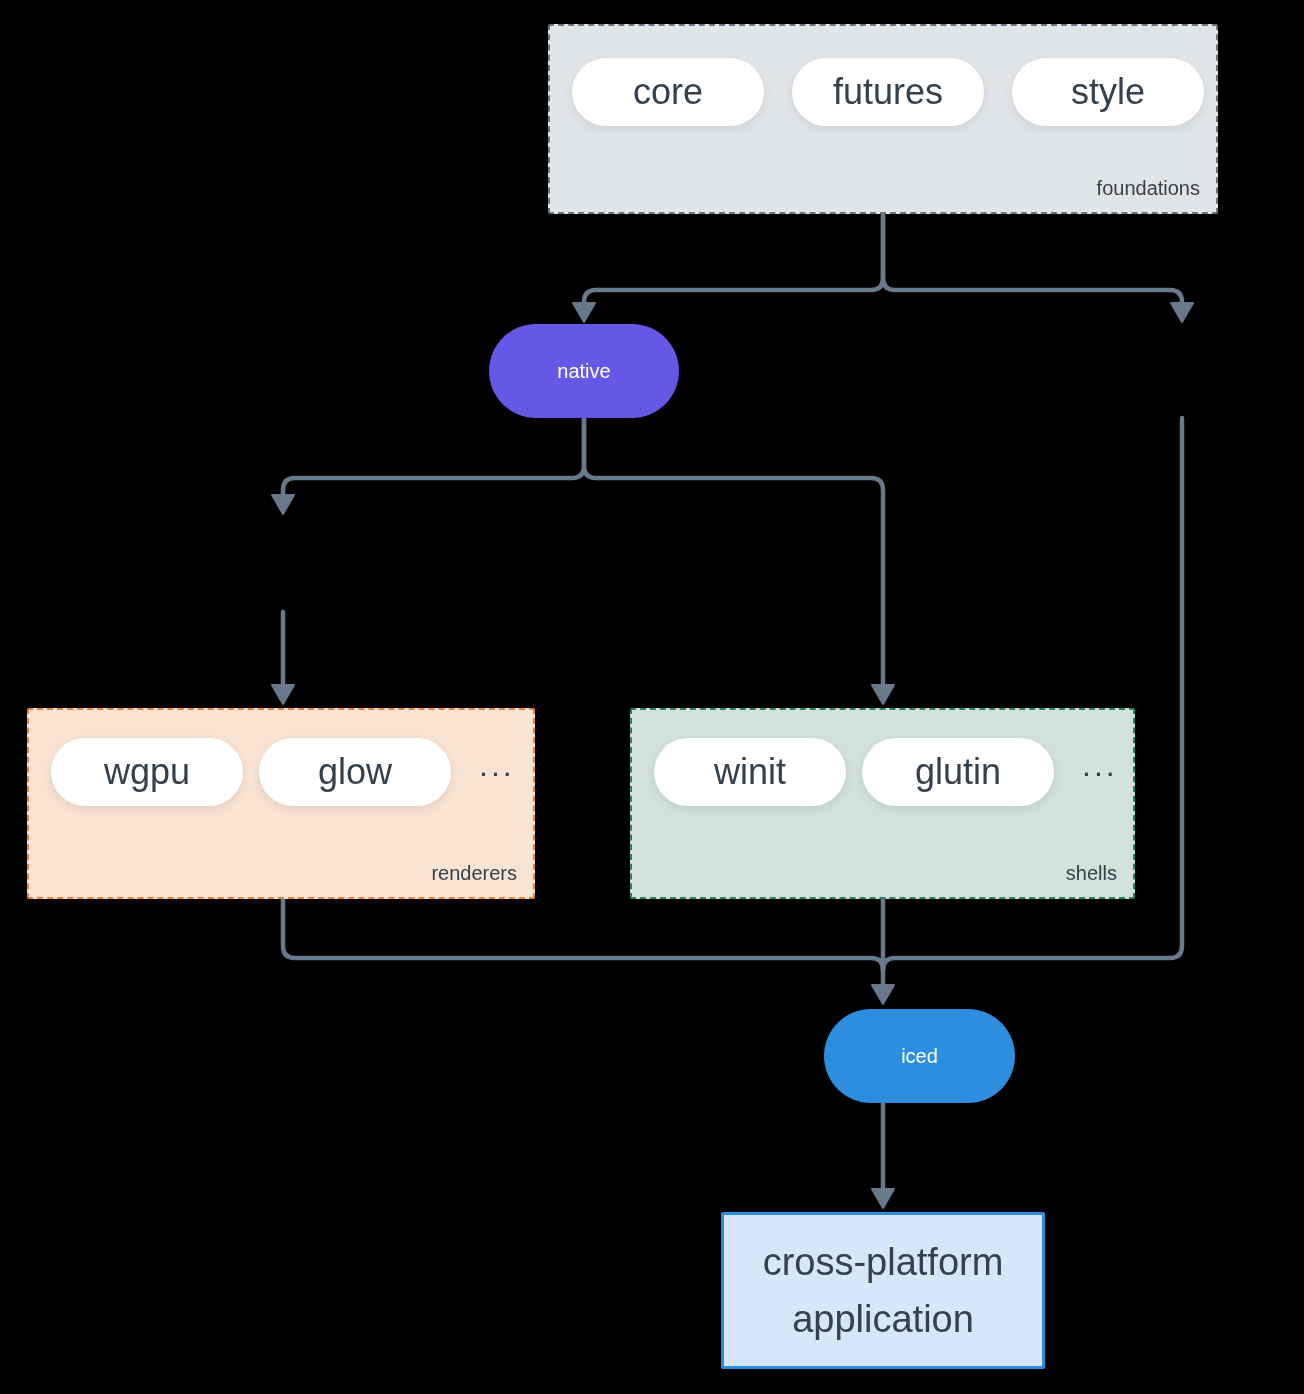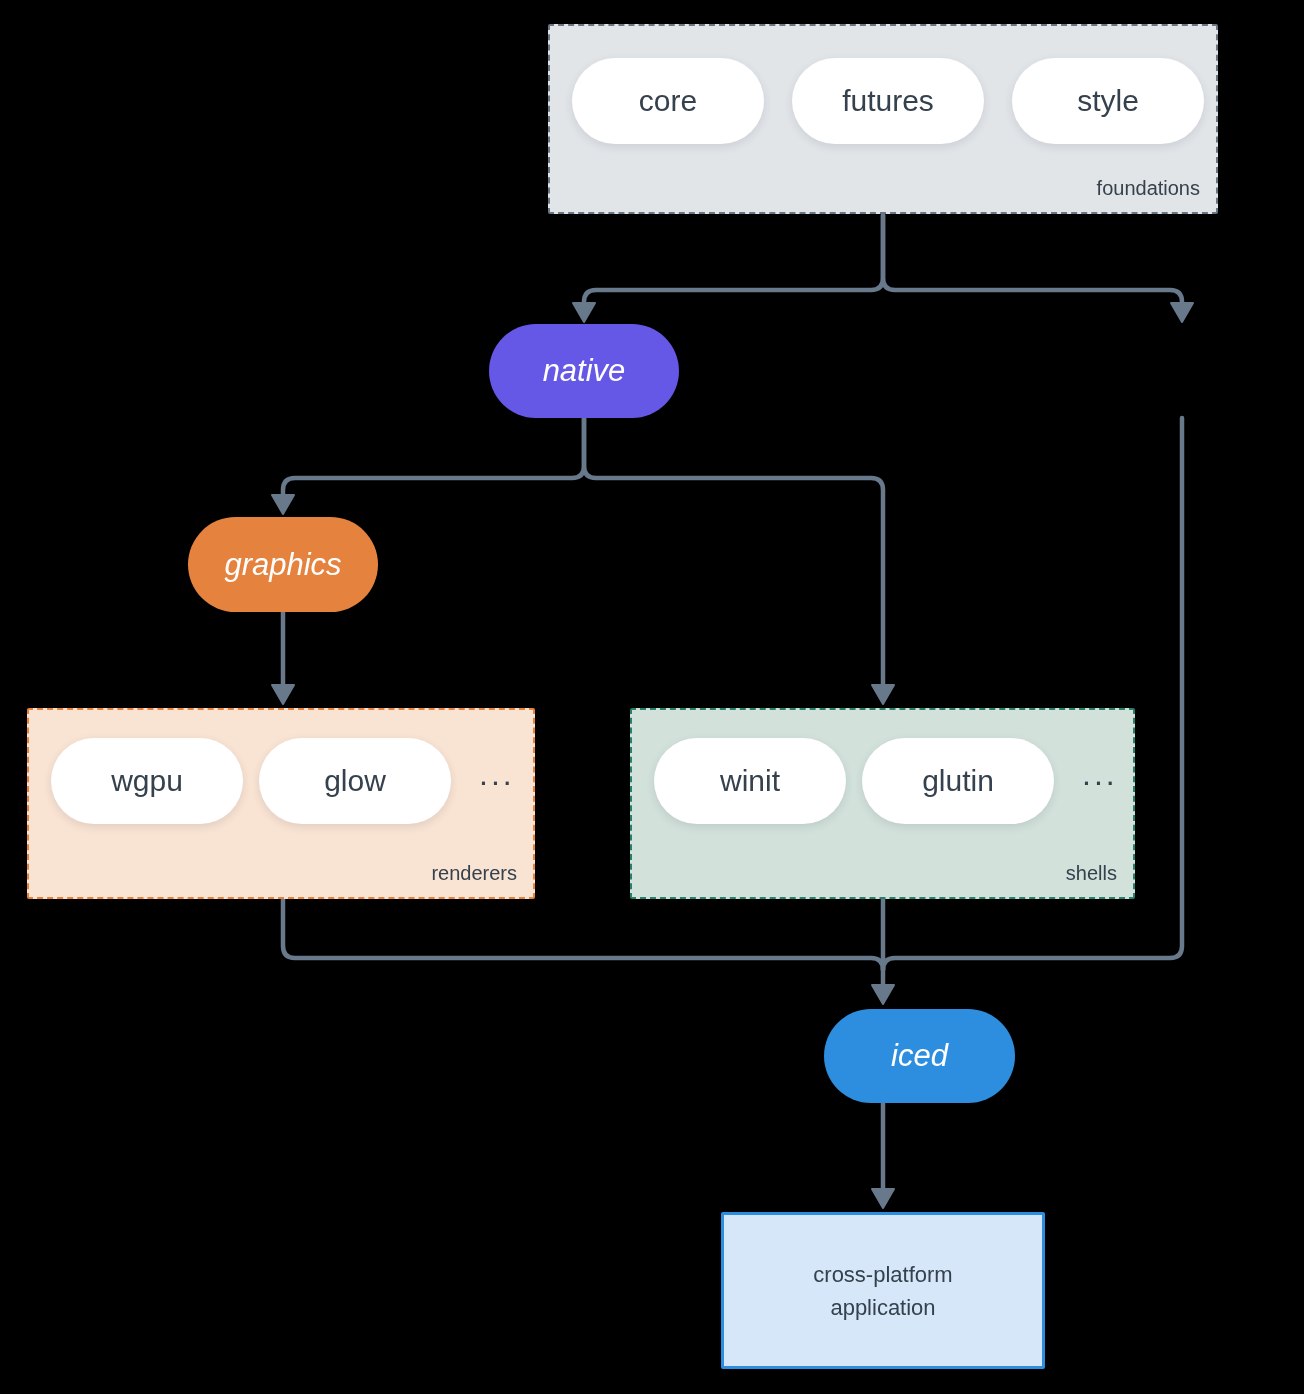--- a/index.html
+++ b/index.html
@@ -55,27 +55,27 @@
   }
   .pill-row {
     display: flex;
     align-items: center;
     gap: 16px;
     padding: 28px 0 0 22px;
   }
   .foundations .pill-row { padding-top: 32px; gap: 28px; }
   .white-pill {
     width: 192px;
-    height: 86px;
+    height: 68px;
     background: var(--pill-fill, #ffffff);
     border-radius: 44px;
     display: flex;
     align-items: center;
     justify-content: center;
-    font-size: 30px;
+    font-size: 36px;
     color: var(--text-dark, #35414d);
     box-shadow: 0 3px 9px rgba(50, 60, 80, 0.12);
   }
   .more-dots {
     font-size: 32px;
     letter-spacing: 3px;
     color: var(--text-dark, #35414d);
     margin-left: 12px;
     padding-bottom: 14px;
   }
@@ -85,40 +85,39 @@
     bottom: 12px;
     font-size: 20px;
     color: var(--text-dark, #3a4551);
   }
   .node-pill {
     position: absolute;
     display: flex;
     align-items: center;
     justify-content: center;
     color: #ffffff;
-    font-size: 31px;
+    font-size: 20px;
     border-radius: 48px;
-    font-style: italic;
   }
   .node-pill.native   { left: 489px; top: 324px; width: 190px; height: 94px; background: var(--purple, #6658e6); }
   .node-pill.web      { left: 1087px; top: 325px; width: 190px; height: 93px; background: var(--purple, #6658e6); }
   .node-pill.graphics { left: 188px; top: 517px; width: 190px; height: 95px; background: var(--orange, #e5823e); }
   .node-pill.iced     { left: 824px; top: 1009px; width: 191px; height: 94px; background: var(--blue, #2d8ee0); }
   .app-box {
     position: absolute;
     left: 721px; top: 1212px; width: 324px; height: 157px;
     box-sizing: border-box;
     background: var(--app-fill, #d5e7f8);
     border: 3px solid var(--app-border, #2d8ee0);
     border-radius: 2px;
     display: flex;
     flex-direction: column;
     align-items: center;
     justify-content: center;
-    font-size: 22px;
+    font-size: 38px;
     line-height: 1.5;
     color: var(--text-dark, #35414d);
     text-align: center;
   }
 </style>
 </head>
 <body>
 
 <div class="canvas">
 
@@ -150,21 +149,20 @@
     <div class="pill-row">
       <div class="white-pill">core</div>
       <div class="white-pill">futures</div>
       <div class="white-pill">style</div>
     </div>
     <div class="corner-label">foundations</div>
   </div>
 
   <div class="node-pill native">native</div>
 
-  <div class="node-pill graphics">graphics</div>
 
   <div class="group-box renderers">
     <div class="pill-row">
       <div class="white-pill">wgpu</div>
       <div class="white-pill">glow</div>
       <div class="more-dots">...</div>
     </div>
     <div class="corner-label">renderers</div>
   </div>
 

